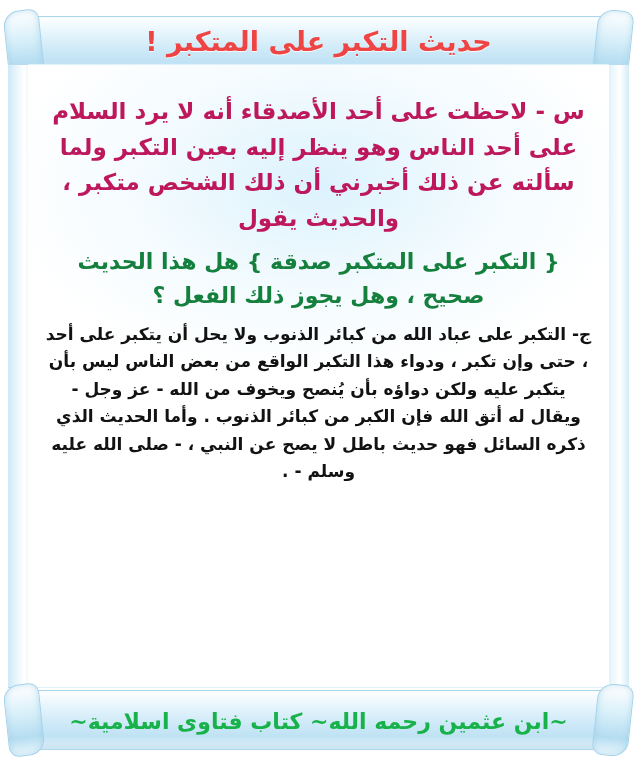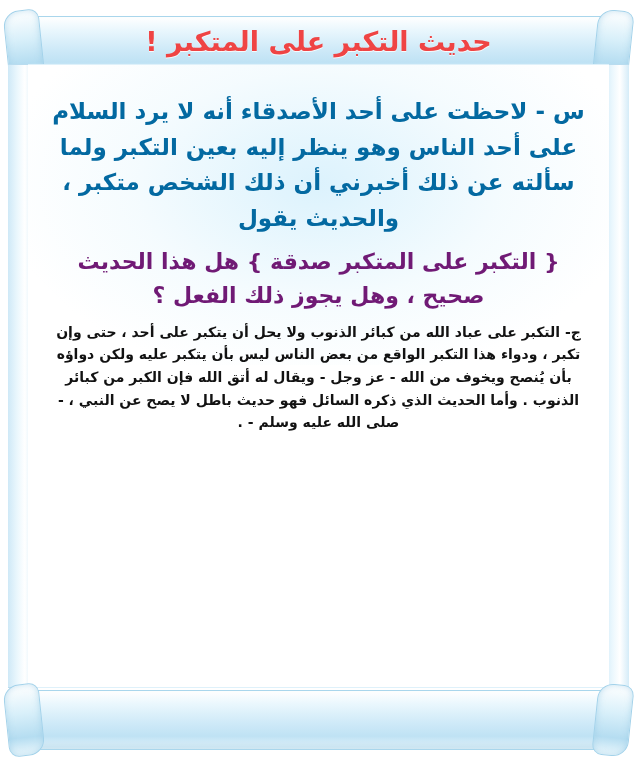--- a/index.html
+++ b/index.html
@@ -145,36 +145,36 @@
     text-align: center;
   }
 
   .para {
     margin: 0 0 6px 0;
     line-height: 1.55;
     font-family: "DejaVu Sans", sans-serif;
   }
 
   .q-text {
-    color: #0369a1;
+    color: #be185d;
     font-size: 23px;
     font-weight: bold;
     padding: 2px 4px 0 4px;
   }
 
   .hadith-text {
-    color: #701a75;
+    color: #15803d;
     font-size: 22px;
     font-weight: bold;
     padding: 2px 4px 0 4px;
   }
 
   .a-text {
     color: #121212;
-    font-size: 14px;
+    font-size: 17px;
     font-weight: bold;
     padding: 2px 2px 0 2px;
     line-height: 1.62;
   }
 
   
   .glow {
     position: absolute;
     left: 0;
     right: 0;
@@ -202,20 +202,21 @@
     <div class="scroll-side right"></div>
 
     <div class="scroll-body">
       <div class="glow"></div>
     </div>
 
     <div class="scroll-roll bottom">
       <div class="roll-bar"></div>
       <div class="roll-curl l"></div>
       <div class="roll-curl r"></div>
+      <div class="footer">~ابن عثمين رحمه الله~ كتاب فتاوى اسلامية~</div>
     </div>
 
     <div class="content">
       <p class="para q-text">س - لاحظت على أحد الأصدقاء أنه لا يرد السلام على أحد الناس وهو ينظر إليه بعين التكبر ولما سألته عن ذلك أخبرني أن ذلك الشخص متكبر ، والحديث يقول</p>
       <p class="para hadith-text">{ التكبر على المتكبر صدقة } هل هذا الحديث صحيح ، وهل يجوز ذلك الفعل ؟</p>
       <p class="para a-text">ج- التكبر على عباد الله من كبائر الذنوب ولا يحل أن يتكبر على أحد ، حتى وإن تكبر ، ودواء هذا التكبر الواقع من بعض الناس ليس بأن يتكبر عليه ولكن دواؤه بأن يُنصح ويخوف من الله - عز وجل - ويقال له أتق الله فإن الكبر من كبائر الذنوب . وأما الحديث الذي ذكره السائل فهو حديث باطل لا يصح عن النبي ، - صلى الله عليه وسلم - .</p>
     </div>
 
   </div>
 </div>

